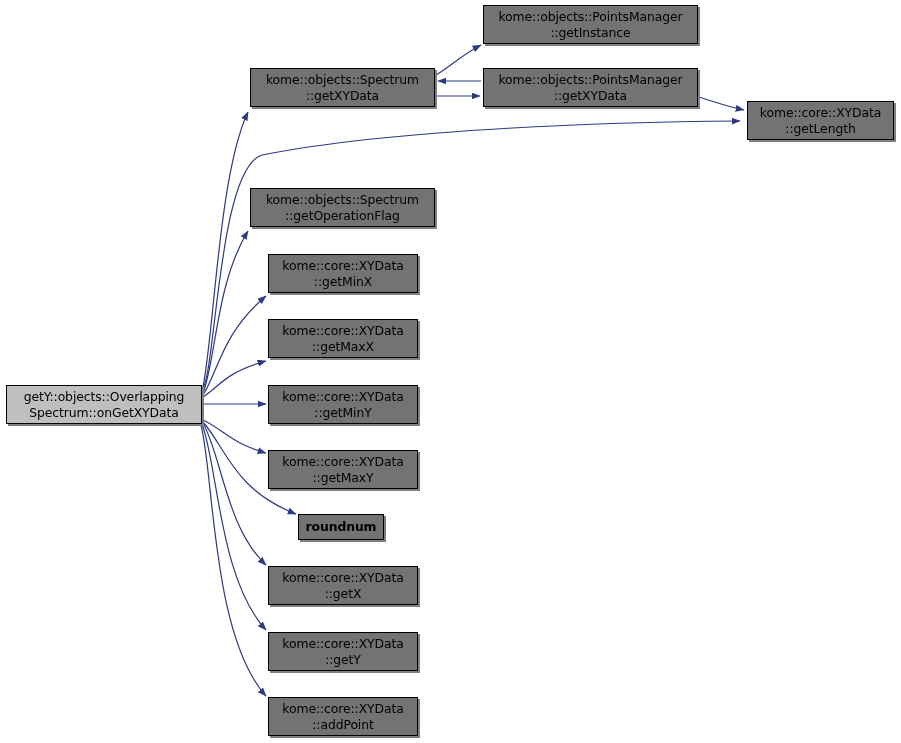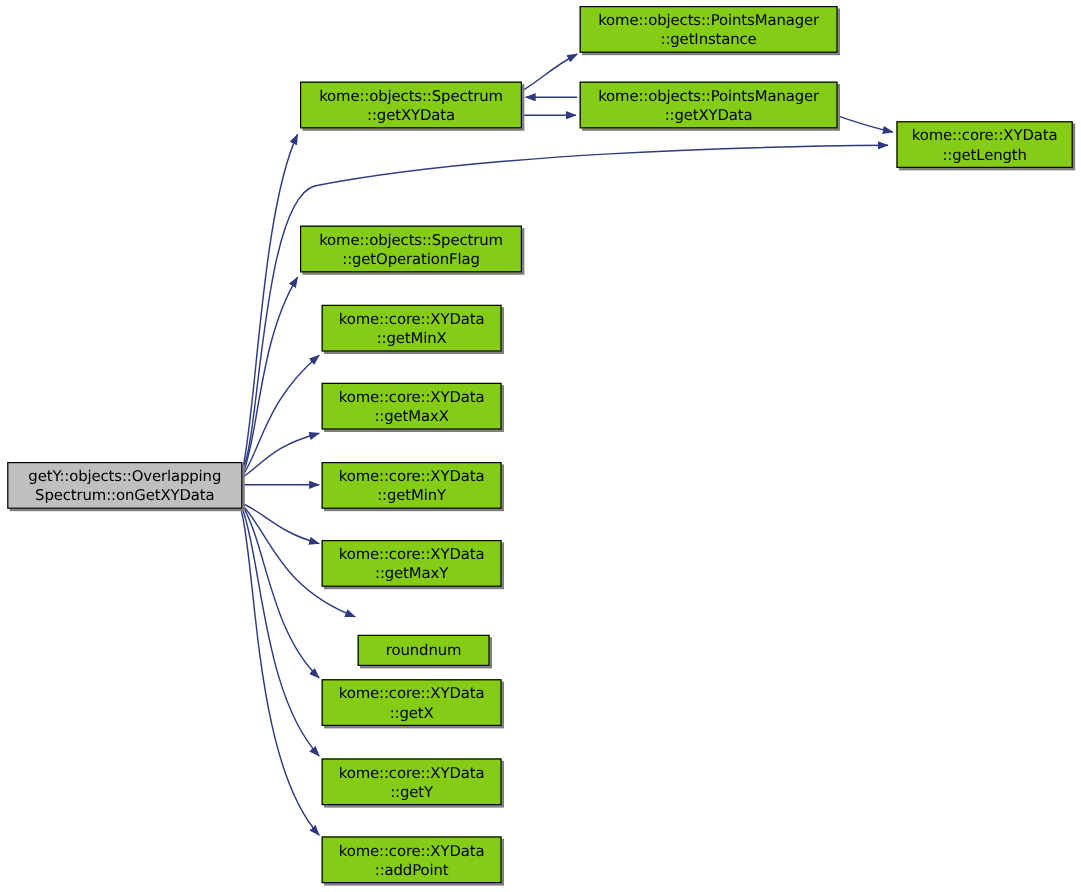--- a/index.html
+++ b/index.html
@@ -24,21 +24,21 @@
     pointer-events: none;
   }
   .node {
     position: absolute;
     box-sizing: border-box;
     display: flex;
     align-items: center;
     justify-content: center;
     text-align: center;
     border: 1px solid #000000;
-    background: #84cc16;
+    background: #737373;
     color: #000000;
     font-size: 12.4px;
     line-height: 1.26;
     letter-spacing: -0.1px;
     white-space: pre-line;
     box-shadow: 2px 2px 0 0 #808080;
     z-index: 2;
   }
   .node.root {
     background: #bfbfbf;
@@ -95,21 +95,21 @@
       <div class="node" style="left: 250px; top: 188px; width: 185px; height: 39px;"><span class="node-label">kome::objects::Spectrum
 ::getOperationFlag</span></div>
       <div class="node" style="left: 268px; top: 254px; width: 150px; height: 39px;"><span class="node-label">kome::core::XYData
 ::getMinX</span></div>
       <div class="node" style="left: 268px; top: 319px; width: 150px; height: 39px;"><span class="node-label">kome::core::XYData
 ::getMaxX</span></div>
       <div class="node" style="left: 268px; top: 385px; width: 150px; height: 39px;"><span class="node-label">kome::core::XYData
 ::getMinY</span></div>
       <div class="node" style="left: 268px; top: 450px; width: 150px; height: 39px;"><span class="node-label">kome::core::XYData
 ::getMaxY</span></div>
-      <div class="node" style="left: 298px; top: 529px; width: 110px; height: 26px;"><span class="node-label">roundnum</span></div>
+      <div class="node" style="left: 298px; top: 514px; width: 86px; height: 26px; font-weight: bold;"><span class="node-label">roundnum</span></div>
       <div class="node" style="left: 268px; top: 566px; width: 150px; height: 39px;"><span class="node-label">kome::core::XYData
 ::getX</span></div>
       <div class="node" style="left: 268px; top: 632px; width: 150px; height: 39px;"><span class="node-label">kome::core::XYData
 ::getY</span></div>
       <div class="node" style="left: 268px; top: 697px; width: 150px; height: 39px;"><span class="node-label">kome::core::XYData
 ::addPoint</span></div>
     </div>
 
 </div>
 

